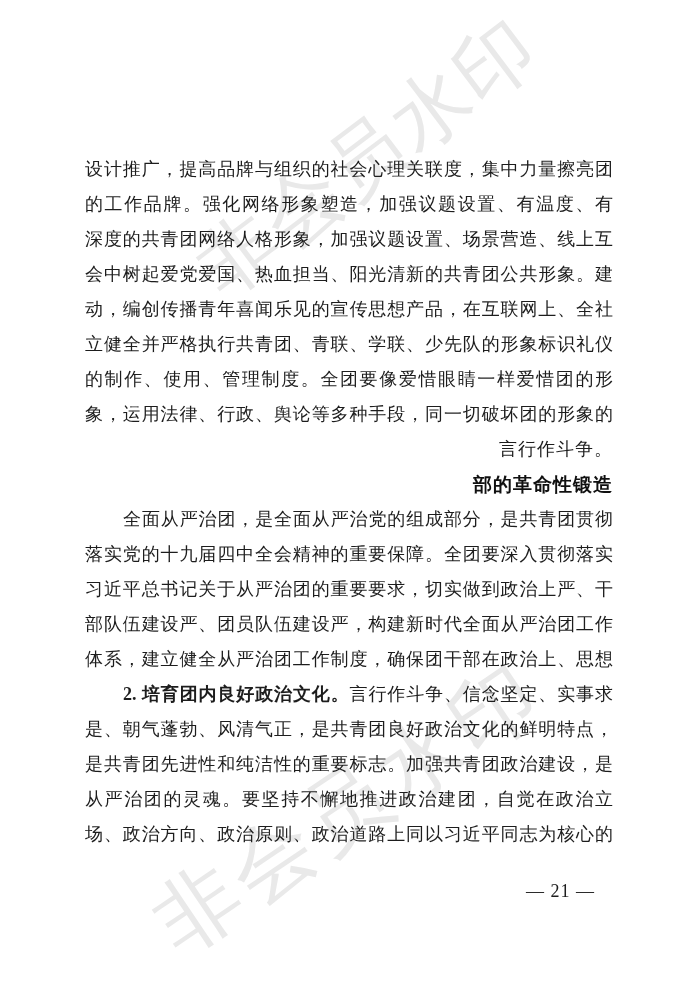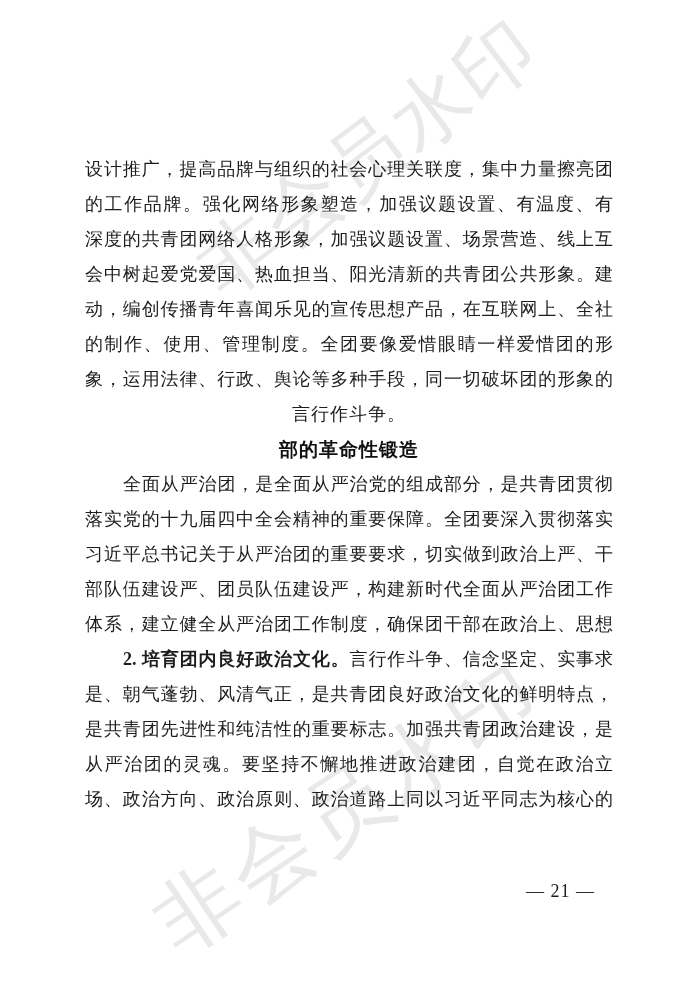--- a/index.html
+++ b/index.html
@@ -57,21 +57,21 @@
     overflow: visible;
   }
   
   .just {
     text-align: justify;
     text-align-last: justify;
     text-justify: inter-character;
     letter-spacing: 0;
   }
   .end {
-    text-align: center;
+    text-align: right;
   }
   .indent {
     text-indent: 38px;
   }
   .heading {
     font-family: "Liberation Sans", "DejaVu Sans", sans-serif;
     font-weight: 700;
     font-size: 19px;
     color: #101010;
   }
@@ -97,20 +97,21 @@
   <div class="watermark wm-top">非会员水印</div>
   <div class="watermark wm-bottom">非会员水印</div>
 
   <div class="content">
 
     <div class="line just">设计推广，提高品牌与组织的社会心理关联度，集中力量擦亮团</div>
     <div class="line just">的工作品牌。强化网络形象塑造，加强议题设置、有温度、有</div>
     <div class="line just">深度的共青团网络人格形象，加强议题设置、场景营造、线上互</div>
     <div class="line just">会中树起爱党爱国、热血担当、阳光清新的共青团公共形象。建</div>
     <div class="line just">动，编创传播青年喜闻乐见的宣传思想产品，在互联网上、全社</div>
+    <div class="line just">立健全并严格执行共青团、青联、学联、少先队的形象标识礼仪</div>
     <div class="line just">的制作、使用、管理制度。全团要像爱惜眼睛一样爱惜团的形</div>
     <div class="line just">象，运用法律、行政、舆论等多种手段，同一切破坏团的形象的</div>
     <div class="line end">言行作斗争。</div>
 
     <div class="line heading end">部的革命性锻造</div>
 
     <div class="line just indent">全面从严治团，是全面从严治党的组成部分，是共青团贯彻</div>
     <div class="line just">落实党的十九届四中全会精神的重要保障。全团要深入贯彻落实</div>
     <div class="line just">习近平总书记关于从严治团的重要要求，切实做到政治上严、干</div>
     <div class="line just">部队伍建设严、团员队伍建设严，构建新时代全面从严治团工作</div>

